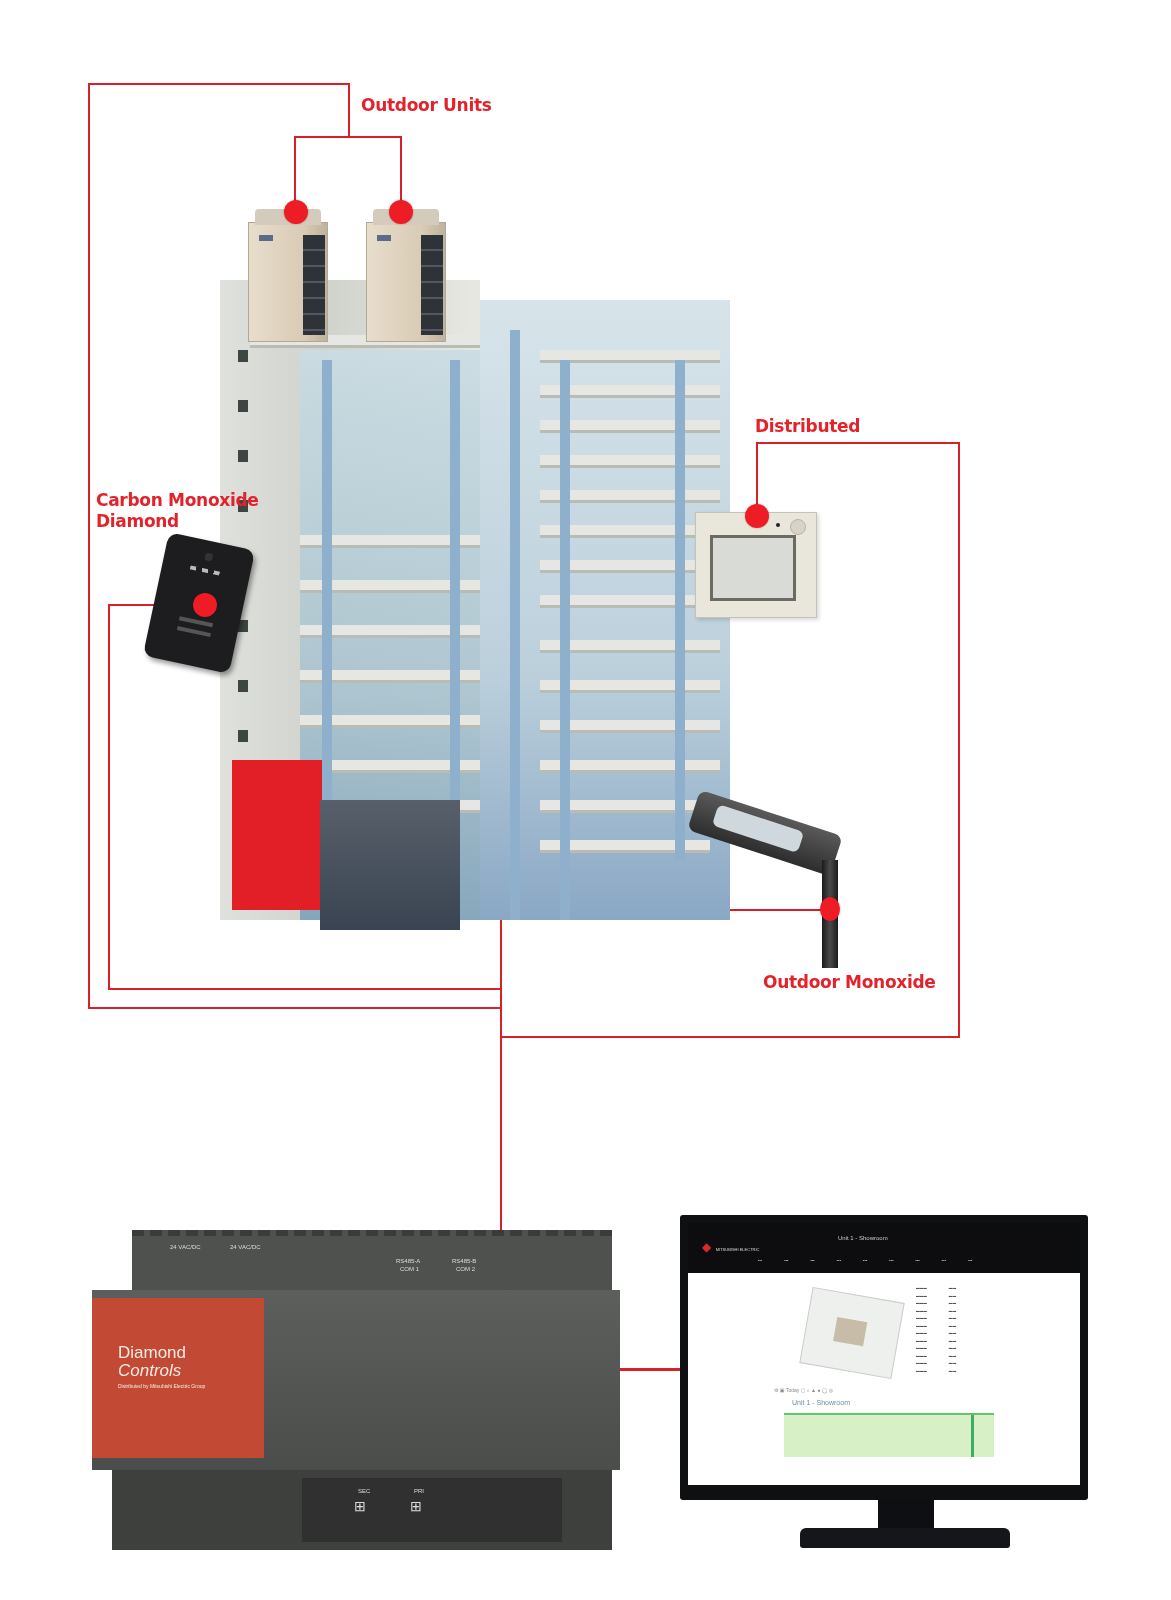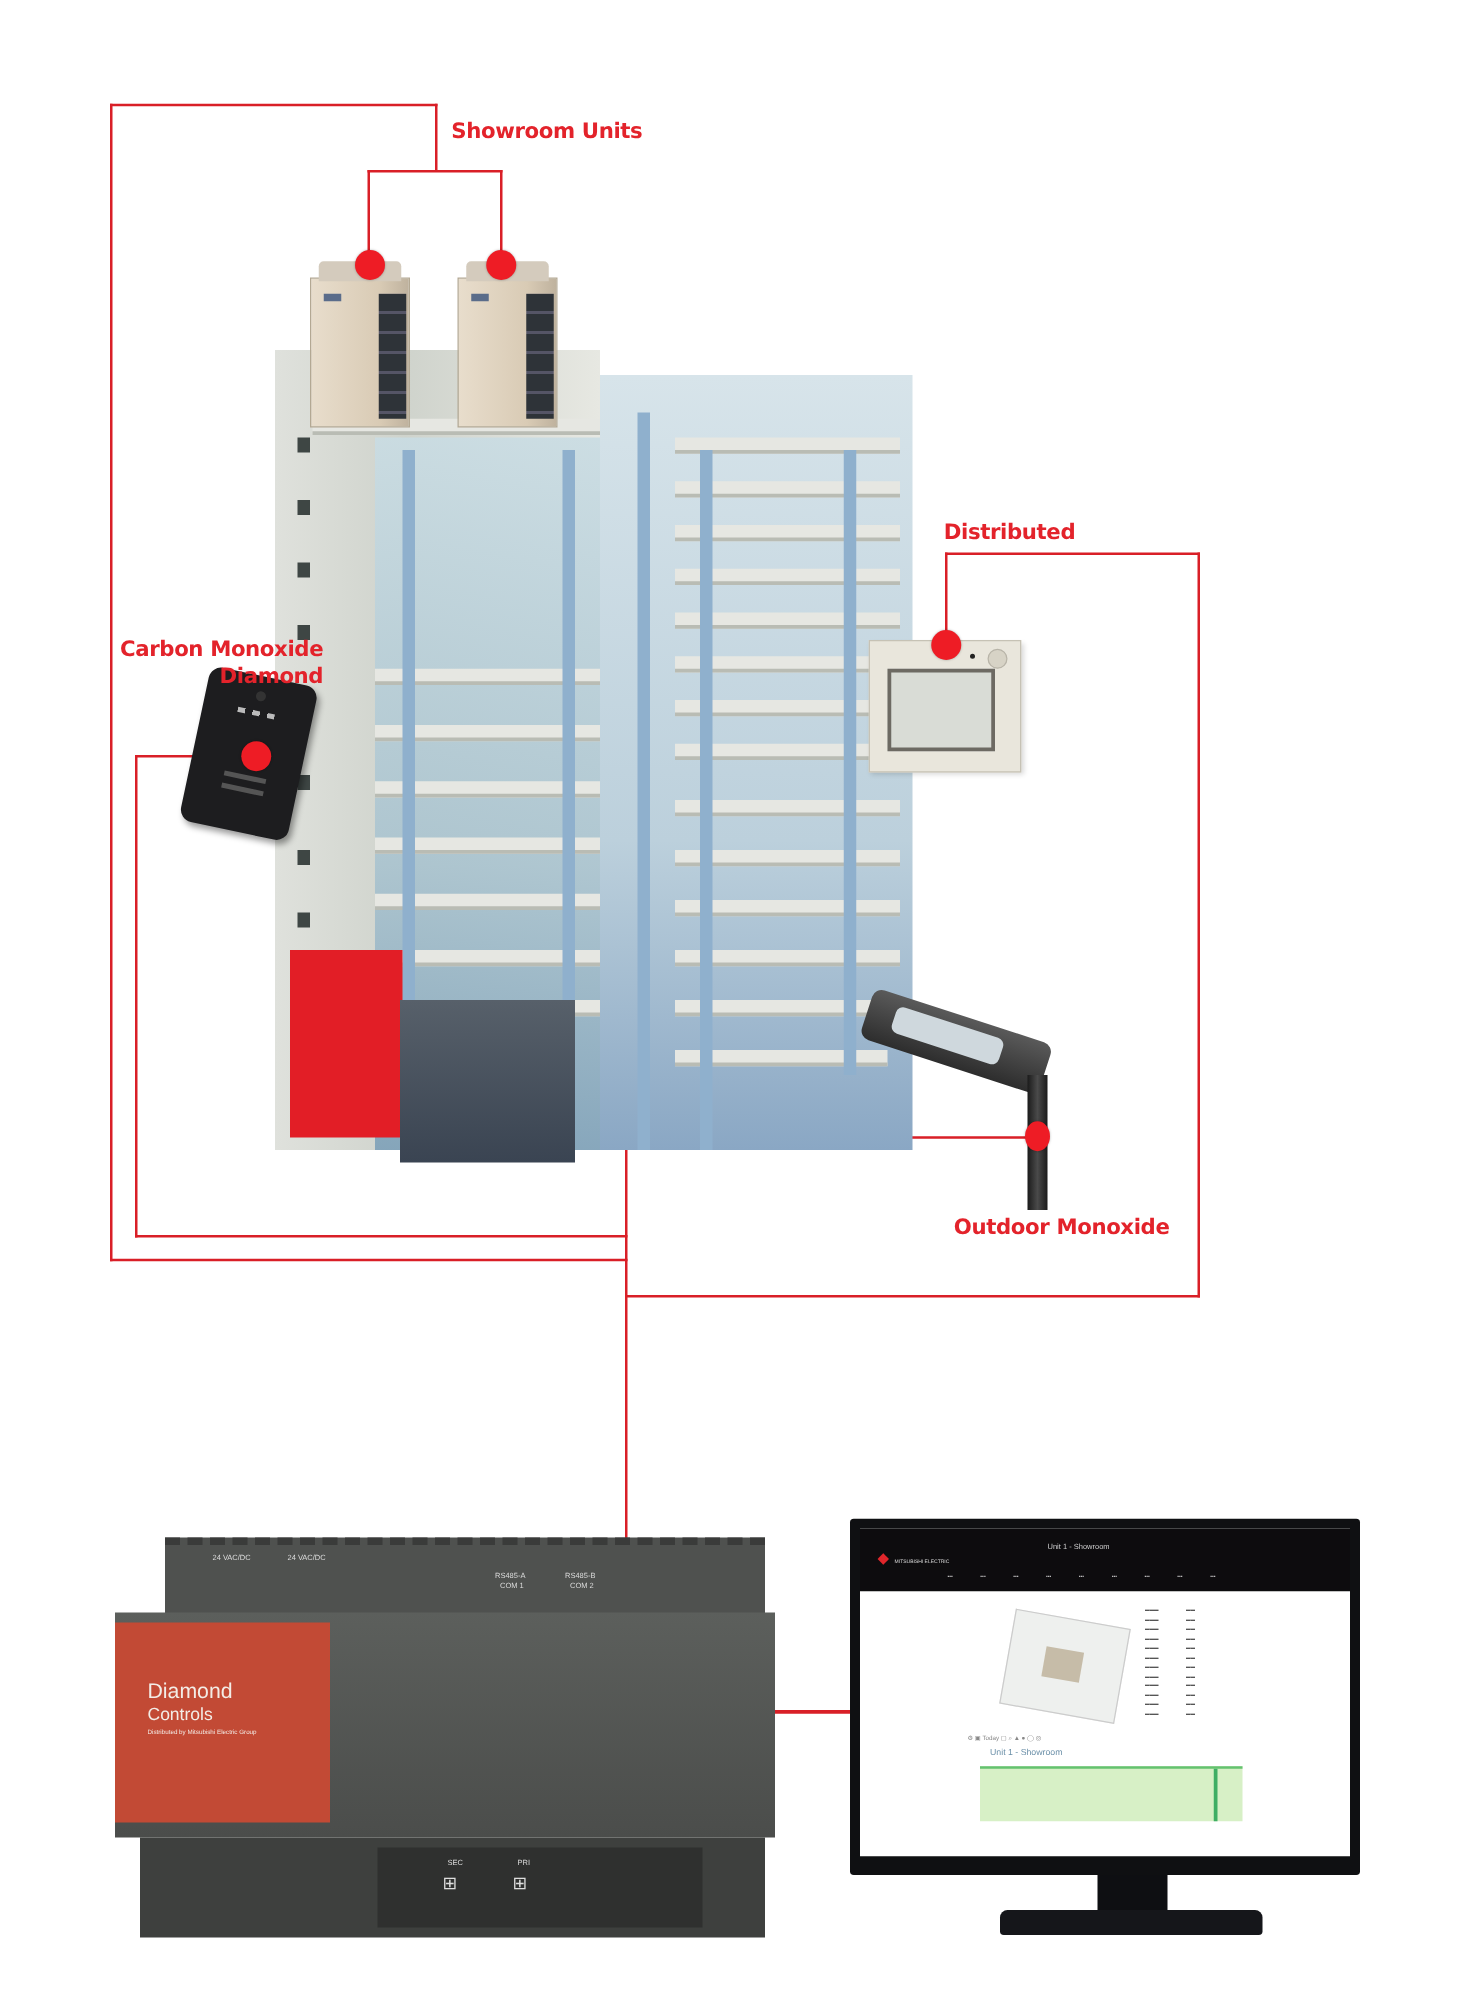--- a/index.html
+++ b/index.html
@@ -144,38 +144,38 @@
     <div class="badge"></div>
     <div class="grille"></div>
 </div>
 <div class="odu" style="left:366px;top:222px;">
   <div class="fan-top"></div>
     <div class="badge"></div>
     <div class="grille"></div>
 </div>
 <div class="dot" style="left:284px;top:200px;"></div>
 <div class="dot" style="left:389px;top:200px;"></div>
-<div class="label" style="left:361px;top:95px;">Showroom Units</div>
+<div class="label" style="left:361px;top:95px;">Outdoor Units</div>
 
 <div class="thermo">
   <div class="screen"></div>
   <div style="position:absolute;right:10px;top:6px;width:14px;height:14px;border-radius:50%;background:#d7d3c6;border:1px solid #b8b4a8;"></div>
   <div style="position:absolute;left:80px;top:10px;width:4px;height:4px;border-radius:50%;background:#222;"></div>
 </div>
 <div class="dot" style="left:745px;top:504px;"></div>
 <div class="label" style="left:755px;top:416px;">Distributed</div>
 
 <div class="co">
   <div style="position:absolute;left:40px;top:12px;width:8px;height:8px;border-radius:50%;background:#333;"></div>
   <div style="position:absolute;left:28px;top:28px;width:30px;height:4px;background:repeating-linear-gradient(90deg,#bbb 0 6px,transparent 6px 12px);"></div>
   <div style="position:absolute;left:28px;top:80px;width:34px;height:4px;background:#555;"></div>
   <div style="position:absolute;left:28px;top:90px;width:34px;height:4px;background:#555;"></div>
 </div>
 <div class="dot" style="left:193px;top:593px;"></div>
-<div class="label" style="left:96px;top:510px;text-align:right;">
+<div class="label" style="left:96px;top:490px;">
   <div>Carbon Monoxide</div>
   <div>Diamond</div>
 </div>
 
 <div class="lamp-head">
     <div class="lamp-lens"></div>
   </div>
 <div class="lamp-pole"></div>
 <div class="dot" style="left:820px;top:897px;width:20px;height:24px;"></div>
 <div class="label" style="left:763px;top:972px;">Outdoor Monoxide</div>
@@ -185,21 +185,21 @@
     <span class="tiny abs" style="left:38px;top:8px;">24 VAC/DC</span>
     <span class="tiny abs" style="left:98px;top:8px;">24 VAC/DC</span>
     <span class="tiny abs" style="left:264px;top:22px;">RS485-A</span>
     <span class="tiny abs" style="left:268px;top:30px;">COM 1</span>
     <span class="tiny abs" style="left:320px;top:22px;">RS485-B</span>
     <span class="tiny abs" style="left:324px;top:30px;">COM 2</span>
   </div>
   <div class="ctrl-body"></div>
   <div class="ctrl-plate">
     <div class="brand-white abs" style="left:26px;top:46px;font-size:17px;line-height:18px;">Diamond</div>
-    <div class="brand-white abs" style="left:26px;top:64px;font-size:14px;line-height:18px;">Controls</div>
+    <div class="brand-white abs" style="left:26px;top:64px;font-size:17px;line-height:18px;font-style:italic;">Controls</div>
     <div class="brand-white abs" style="left:26px;top:85px;font-size:5px;">Distributed by Mitsubishi Electric Group</div>
   </div>
   <div class="ctrl-bottom">
     <div class="ctrl-bottom-inner">
       <span class="tiny abs" style="left:56px;top:10px;">SEC</span>
       <span class="tiny abs" style="left:112px;top:10px;">PRI</span>
       <span class="abs" style="left:52px;top:20px;color:#ddd;font-size:14px;">⊞</span>
       <span class="abs" style="left:108px;top:20px;color:#ddd;font-size:14px;">⊞</span>
     </div>
   </div>

